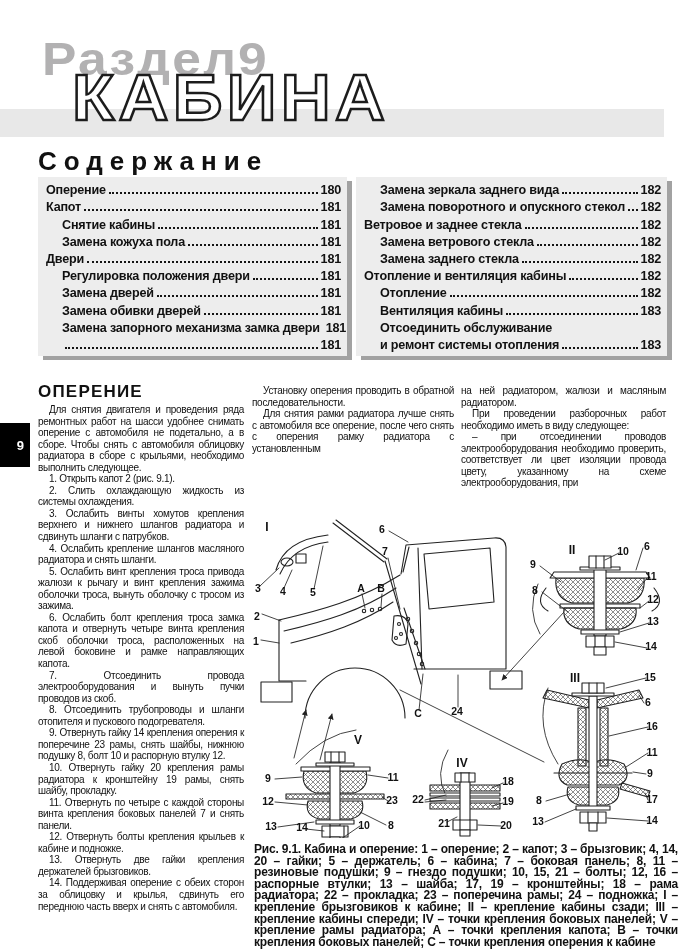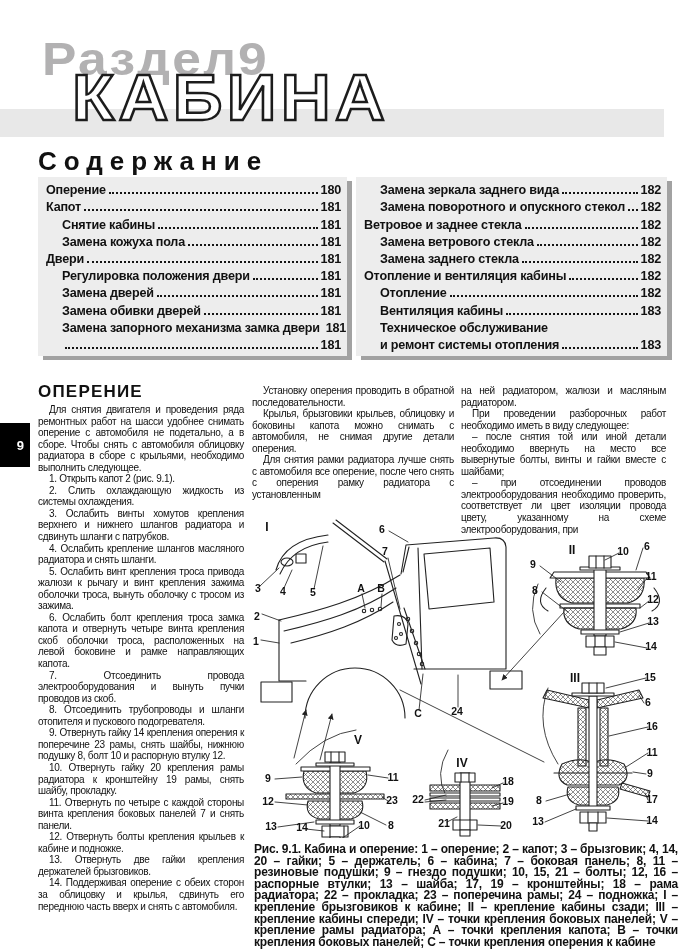--- a/index.html
+++ b/index.html
@@ -148,21 +148,21 @@
         <span>Отопление</span>
         <span class="toc-dots"></span>
         <span>182</span>
       </div>
     <div class="toc-row lvl1">
         <span>Вентиляция кабины</span>
         <span class="toc-dots"></span>
         <span>183</span>
       </div>
     <div class="toc-row lvl1 nodots">
-        <span>Техническое обслуживание</span>
+        <span>Отсоединить обслуживание</span>
         <span class="toc-dots"></span>
       </div>
     <div class="toc-row lvl1">
         <span>и ремонт системы отопления</span>
         <span class="toc-dots"></span>
         <span>183</span>
       </div>
   </div>
 
   <div class="ptab">9</div>
@@ -182,28 +182,26 @@
     <p class="ind">9. Отвернуть гайку 14 крепления оперения к поперечине 23 рамы, снять шайбы, нижнюю подушку 8, болт 10 и распорную втулку 12.</p>
     <p class="ind">10. Отвернуть гайку 20 крепления рамы радиатора к кронштейну 19 рамы, снять шайбу, прокладку.</p>
     <p class="ind">11. Отвернуть по четыре с каждой стороны винта крепления боковых панелей 7 и снять панели.</p>
     <p class="ind">12. Отвернуть болты крепления крыльев к кабине и подножке.</p>
     <p class="ind">13. Отвернуть две гайки крепления держателей брызговиков.</p>
     <p class="ind">14. Поддерживая оперение с обеих сторон за облицовку и крылья, сдвинуть его переднюю часть вверх и снять с автомобиля.</p>
   </div>
 
   <div class="col c2">
     <p class="ind">Установку оперения проводить в обратной последовательности.</p>
-    <p class="ind">Крылья, брызговики крыльев, облицовку и боковины капота можно снимать с автомобиля, не снимая другие детали оперения.</p>
     <p class="ind">Для снятия рамки радиатора лучше снять с автомобиля все оперение, после чего снять с оперения рамку радиатора с установленным</p>
   </div>
 
   <div class="col c3">
     <p>на ней радиатором, жалюзи и масляным радиатором.</p>
     <p class="ind">При проведении разборочных работ необходимо иметь в виду следующее:</p>
-    <p class="ind">– после снятия той или иной детали необходимо ввернуть на место все вывернутые болты, винты и гайки вместе с шайбами;</p>
     <p class="ind">– при отсоединении проводов электрооборудования необходимо проверить, соответствует ли цвет изоляции провода цвету, указанному на схеме электрооборудования, при</p>
   </div>
 
   <div class="diagram">
     <svg width="432" height="326" viewBox="0 0 432 326" xmlns="http://www.w3.org/2000/svg">
       <defs>
         <pattern id="xh" width="5" height="5" patternUnits="userSpaceOnUse">
           <path d="M0,0 L5,5 M5,0 L0,5" stroke="#444" stroke-width="0.6"></path>
         </pattern>
         <marker id="ah" viewBox="0 0 10 10" refX="9" refY="5" markerWidth="7" markerHeight="7" orient="auto-start-reverse">

